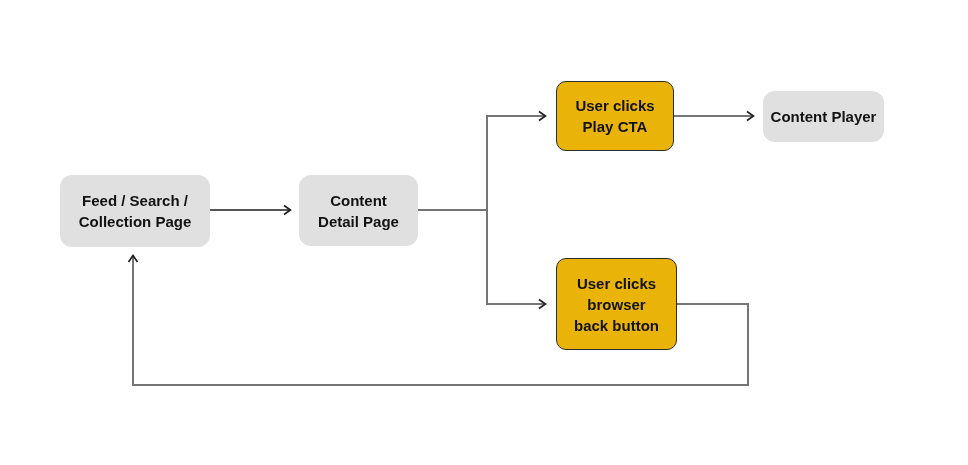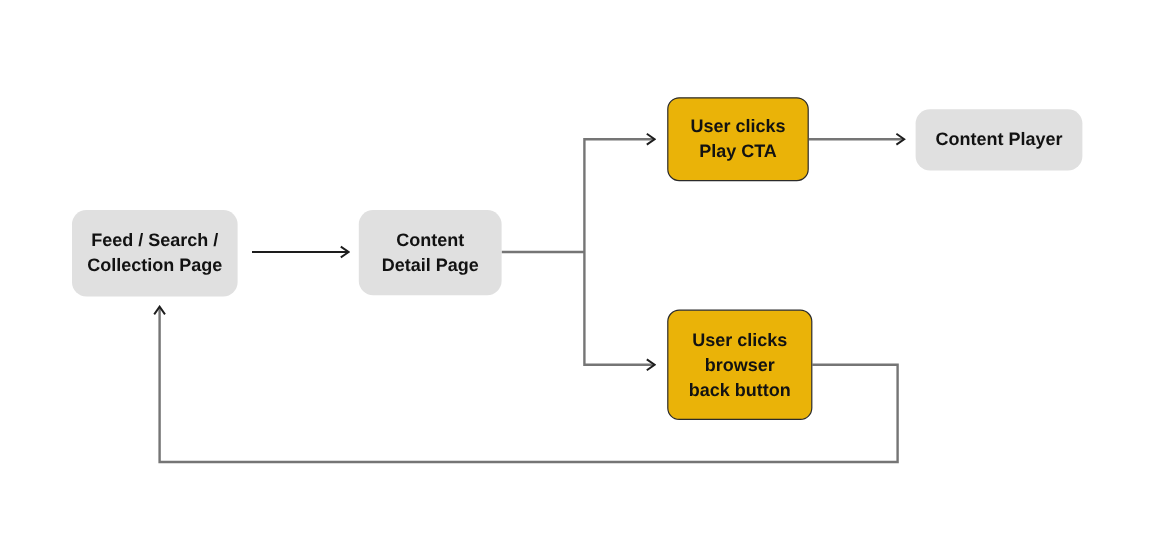--- a/index.html
+++ b/index.html
@@ -46,24 +46,24 @@
   }
   .node.filled {
     background: #e0e0e0;
     border-radius: 12px;
   }
   .node.outlined {
     background: #eab308;
     border: 1.5px solid #2b2b2b;
     border-radius: 10px;
   }
-  .node-feed            { left: 60px;  top: 175px; width: 138px; height: 72px; }
+  .node-feed            { left: 60px;  top: 175px; width: 150px; height: 72px; }
   .node-content-detail  { left: 299px; top: 175px; width: 119px; height: 71px; }
   .node-play-cta        { left: 556px; top: 81px;  width: 118px; height: 70px; }
-  .node-content-player  { left: 763px; top: 91px;  width: 139px; height: 51px; }
+  .node-content-player  { left: 763px; top: 91px;  width: 121px; height: 51px; }
   .node-browser-back    { left: 556px; top: 258px; width: 121px; height: 92px; }
 </style>
 </head>
 <body>
 
 <div class="canvas">
 
   <svg class="edges" width="968" height="465" viewBox="0 0 968 465" xmlns="http://www.w3.org/2000/svg">
     <defs>
       <marker id="chevron" markerUnits="userSpaceOnUse" markerWidth="10" markerHeight="12" refX="8" refY="6" orient="auto">

